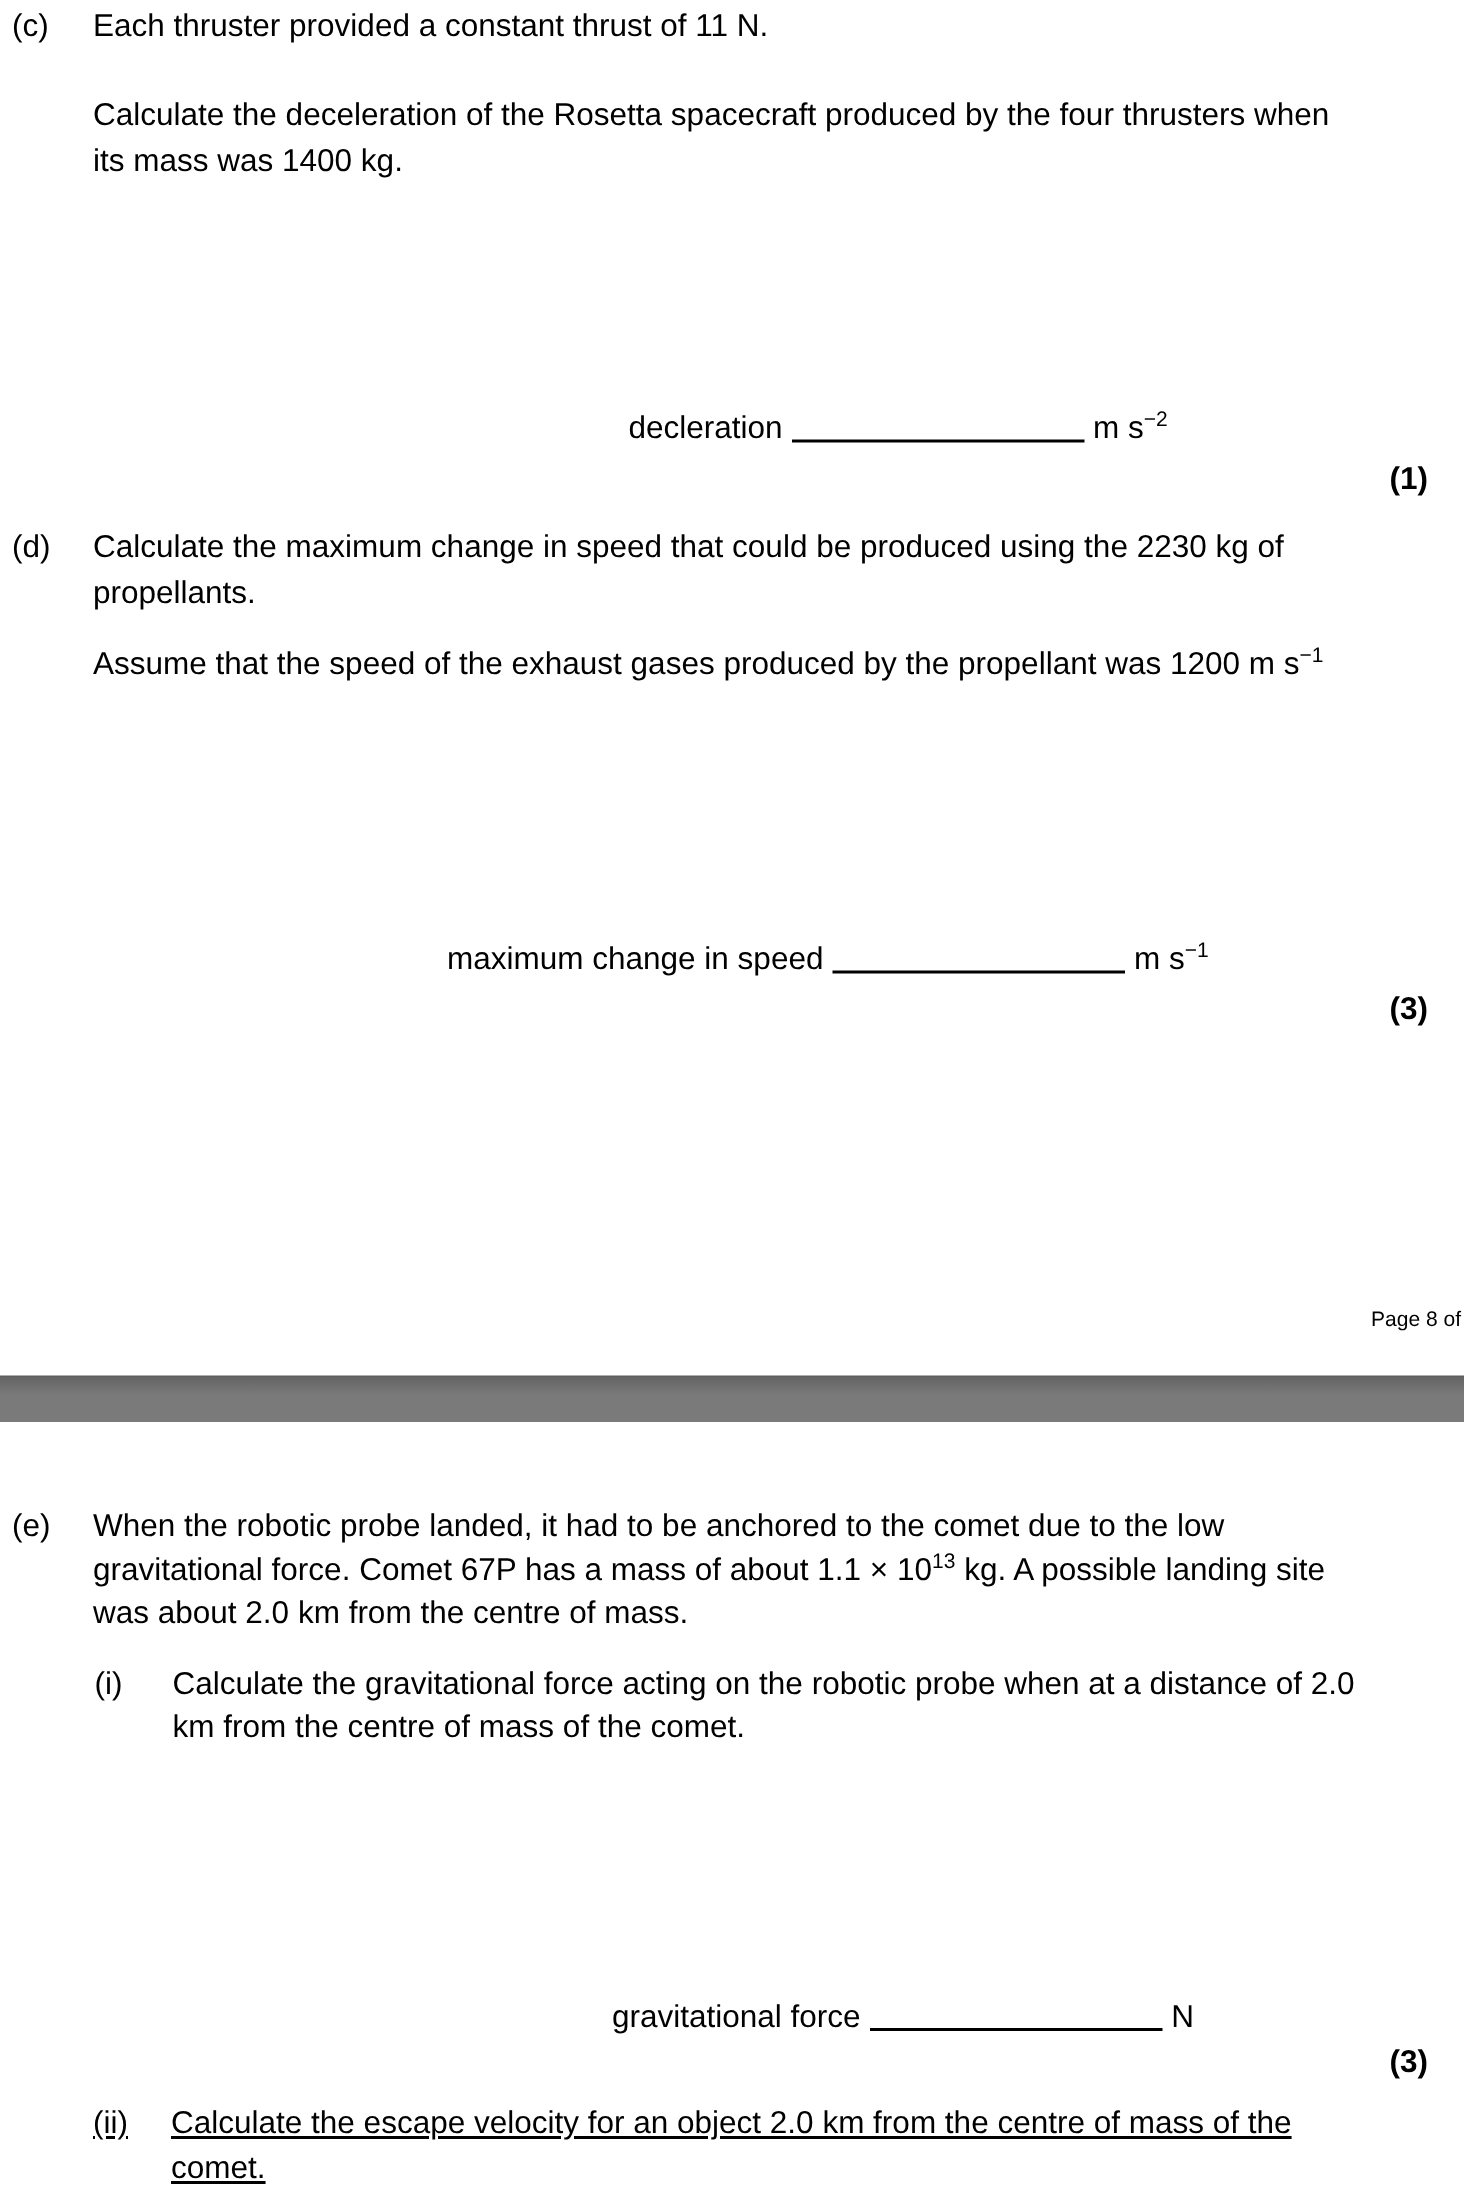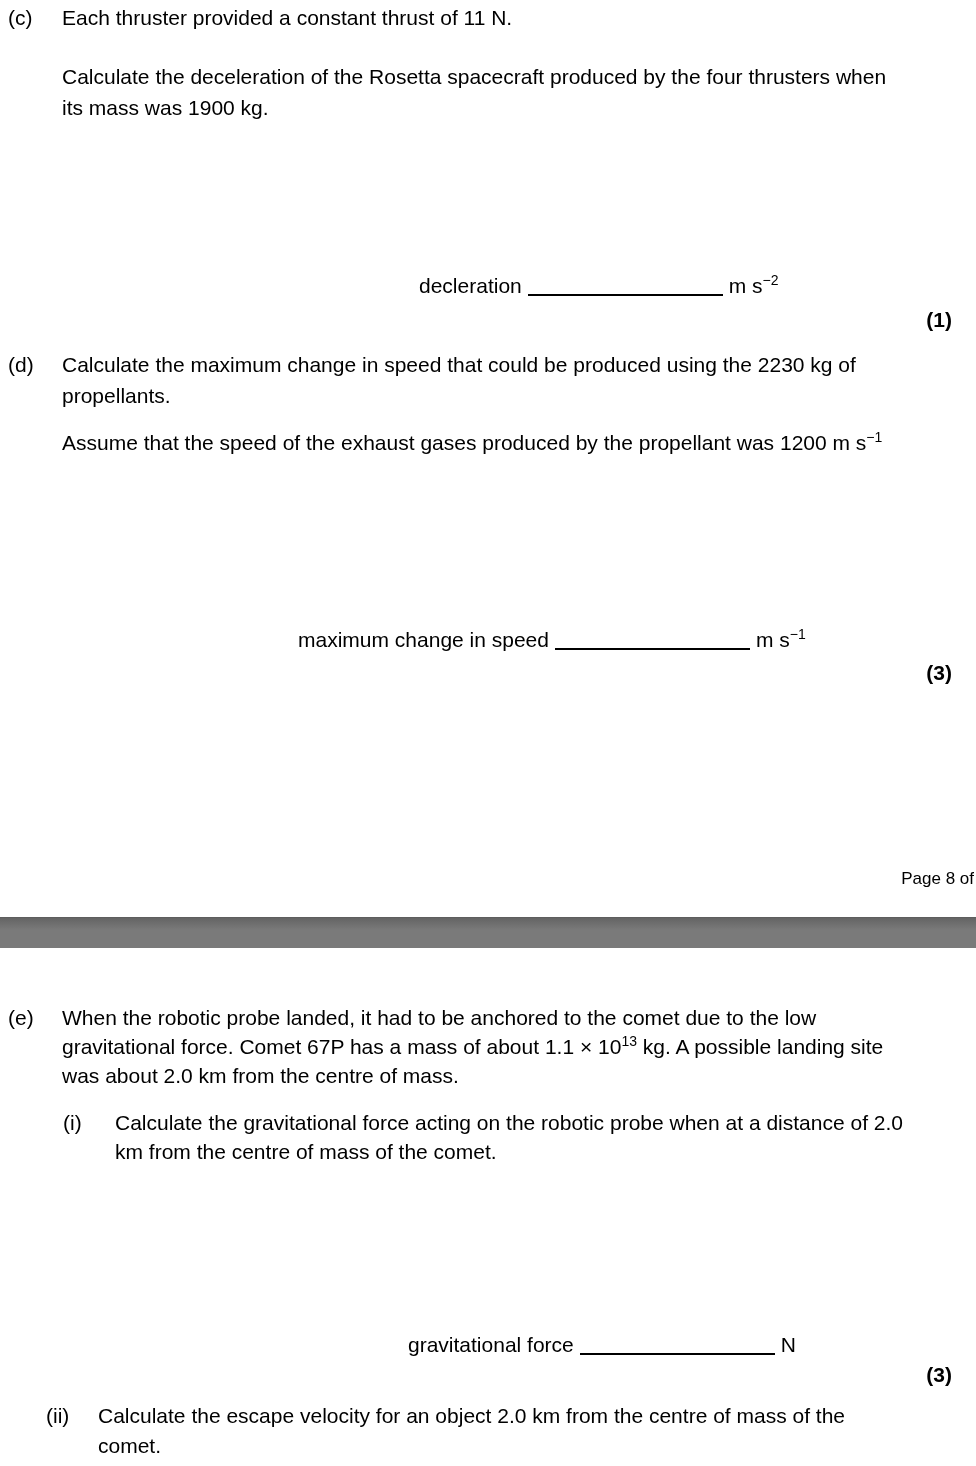--- a/index.html
+++ b/index.html
@@ -19,41 +19,41 @@
   .lines { white-space: nowrap; }
   .ansrow { font-size: 21px; line-height: 31px; white-space: nowrap; }
   .blank {
     display: inline-block; width: 195px; height: 16px;
     border-bottom: 2px solid #000; position: relative; top: 3px;
     margin: 0 6px;
   }
   .unit { white-space: nowrap; }
   sup { font-size: 14px; line-height: 0; }
   .marks { font-weight: bold; font-size: 21px; line-height: 31px; }
-  .footer { font-size: 17px; line-height: 20px; }
+  .footer { font-size: 14px; line-height: 20px; }
   .sepbar {
     left: 0; top: 917px; width: 976px; height: 31px;
     border-top: 1px solid #5e5e5e;
     box-sizing: border-box;
   }
 </style>
 </head>
 <body style="background: rgb(255, 255, 255); color: rgb(0, 0, 0);">
 
 <div class="abs q lh31" style="left:8px; top:2px;">
   <span class="qlabel">(c)</span>
   <div class="lines">
     <div>Each thruster provided a constant thrust of 11 N.</div>
   </div>
 </div>
 
 <div class="abs q lh31" style="left:62px; top:49px;margin-top:12px;">
   <div class="lines">
     <div>Calculate the deceleration of the Rosetta spacecraft produced by the four thrusters when</div>
-    <div>its mass was 1900 kg.</div>
+    <div>its mass was 1400 kg.</div>
   </div>
 </div>
 
 <div class="abs ansrow" style="left:419px; top:270px;">
   <span>decleration</span><span class="blank"></span><span class="unit"><span>m s</span><sup>−2</sup></span>
 </div>
 
 <div class="abs marks" style="top:304px; right:24px;">(1)</div>
 
 <div class="abs q lh31" style="left:8px; top:349px;">
@@ -96,19 +96,19 @@
     <div>km from the centre of mass of the comet.</div>
   </div>
 </div>
 
 <div class="abs ansrow" style="left:408px; top:1329px;text-align:center;">
   <span>gravitational force</span><span class="blank"></span><span class="unit">N</span>
 </div>
 
 <div class="abs marks" style="top:1359px; right:24px;">(3)</div>
 
-<div class="abs q lh30" style="left:46px; top:1401px;">
+<div class="abs q lh30" style="left:62px; top:1401px;text-decoration:underline;">
   <span class="qlabel-sub">(ii)</span>
   <div class="lines">
     <div>Calculate the escape velocity for an object 2.0 km from the centre of mass of the</div>
     <div>comet.</div>
   </div>
 </div>
 
 </body></html>

